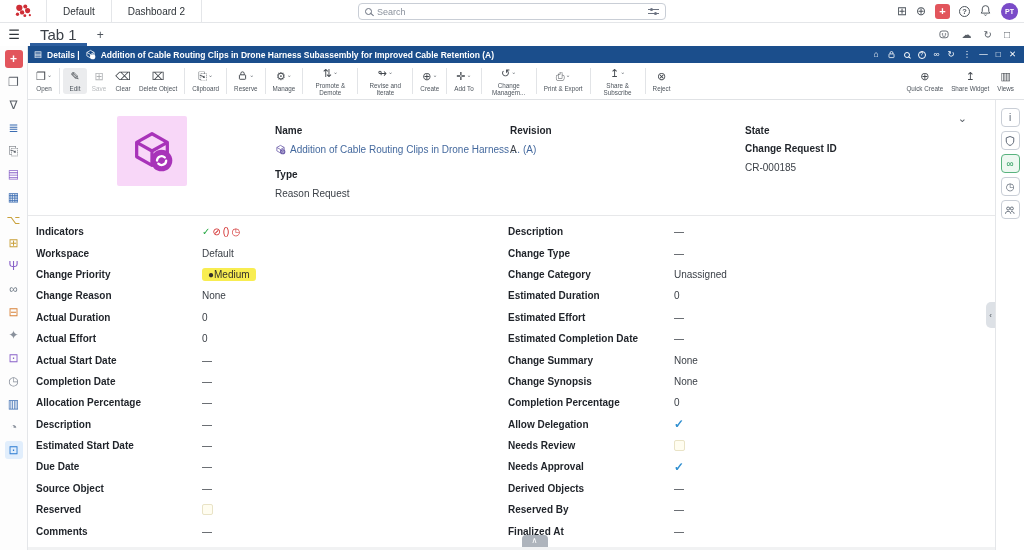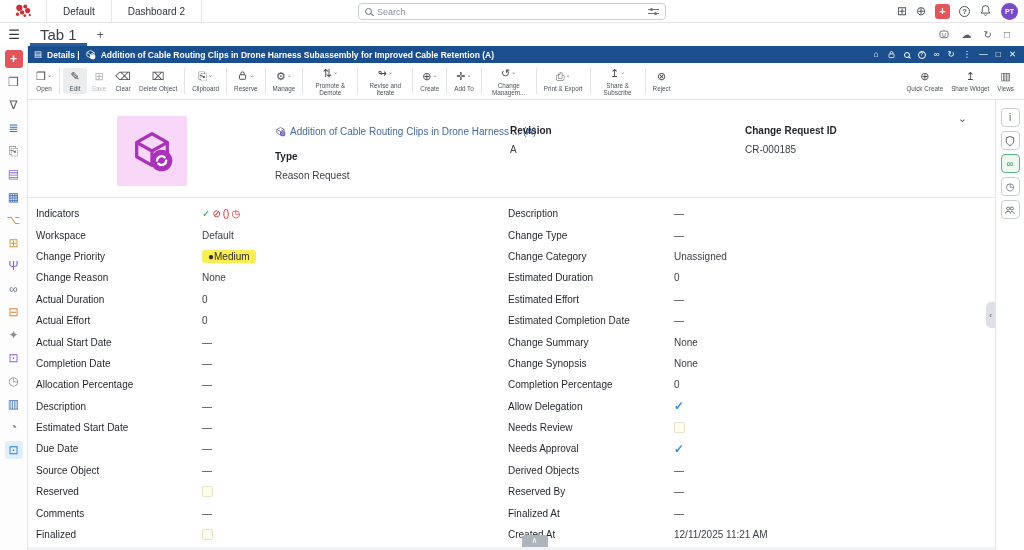--- a/index.html
+++ b/index.html
@@ -80,21 +80,21 @@
   .sum-cell .sval{font-size:10px;color:#3c4148;margin-bottom:13px;display:flex;align-items:center;gap:4px;min-height:13px;}
   .namelink{color:#44699e;display:flex;align-items:center;gap:4px;white-space:nowrap;cursor:pointer;}
   .badge{background:#f8ed51;border-radius:3px;padding:1px 6px;font-size:10px;color:#33302a;display:inline-flex;align-items:center;gap:2px;}
   .sum-chevron{position:absolute;right:28px;top:12px;font-size:11px;color:#5a6068;}
   .sum-sep{border-bottom:1px solid #e7e8ea;margin-top:2px;}
 
   
   .fields{display:grid;grid-template-columns:472px 1fr;padding:5px 6px 0 8px;}
   .fcol{display:flex;flex-direction:column;}
   .frow{display:flex;align-items:center;height:21.4px;}
-  .flabel{width:166px;flex:none;font-size:10px;font-weight:normal;color:#1f2329;}
+  .flabel{width:166px;flex:none;font-size:10px;font-weight:bold;color:#1f2329;}
   .fvalue{font-size:10px;color:#3c4148;display:flex;align-items:center;gap:2px;}
   .cbox{width:11px;height:11px;border:1px solid #e9e3c6;background:#fffdf0;border-radius:2px;display:inline-block;}
   .checkmark{color:#2f8fd0;font-size:12px;font-weight:bold;line-height:1;}
   .ind{font-size:10px;line-height:1;letter-spacing:0;}
 
   
   .scrollup{position:absolute;left:50%;margin-left:10px;bottom:0;width:26px;height:12px;background:#aeb4bc;border-radius:4px 4px 0 0;color:#fff;font-size:8px;display:flex;align-items:center;justify-content:center;line-height:1;}
   .collapse-handle{position:absolute;right:0;top:202px;width:9px;height:26px;background:#dde1e6;border-radius:5px 0 0 5px;display:flex;align-items:center;justify-content:center;font-size:8px;color:#4d545c;}
 </style>
 </head>
@@ -386,36 +386,38 @@
       <div class="form">
 
         <div class="summary">
           <div class="img-tile">
             <svg width="46" height="46">
                 <use href="#cube"></use>
               </svg>
           </div>
           <div class="sum-grid">
             <div class="sum-cell">
+              <div class="slabel">Name</div>
               <div class="sval">
                   <span class="namelink">
                 <svg width="11" height="11" style="color:#6a5aa8;flex:none">
                       <use href="#cube"></use>
                     </svg>
                 <span>Addition of Cable Routing Clips in Drone Harness ... (A)</span>
                   </span>
               </div>
               <div class="slabel">Type</div>
               <div class="sval">Reason Request</div>
             </div>
             <div class="sum-cell">
               <div class="slabel">Revision</div>
               <div class="sval">A</div>
             </div>
             <div class="sum-cell">
+              <div class="slabel">State</div>
               <div class="slabel">Change Request ID</div>
               <div class="sval">CR-000185</div>
             </div>
           </div>
           <span class="sum-chevron">⌄</span>
         </div>
         <div class="sum-sep"></div>
 
         <div class="fields">
           <div class="fcol" id="fields-left">

